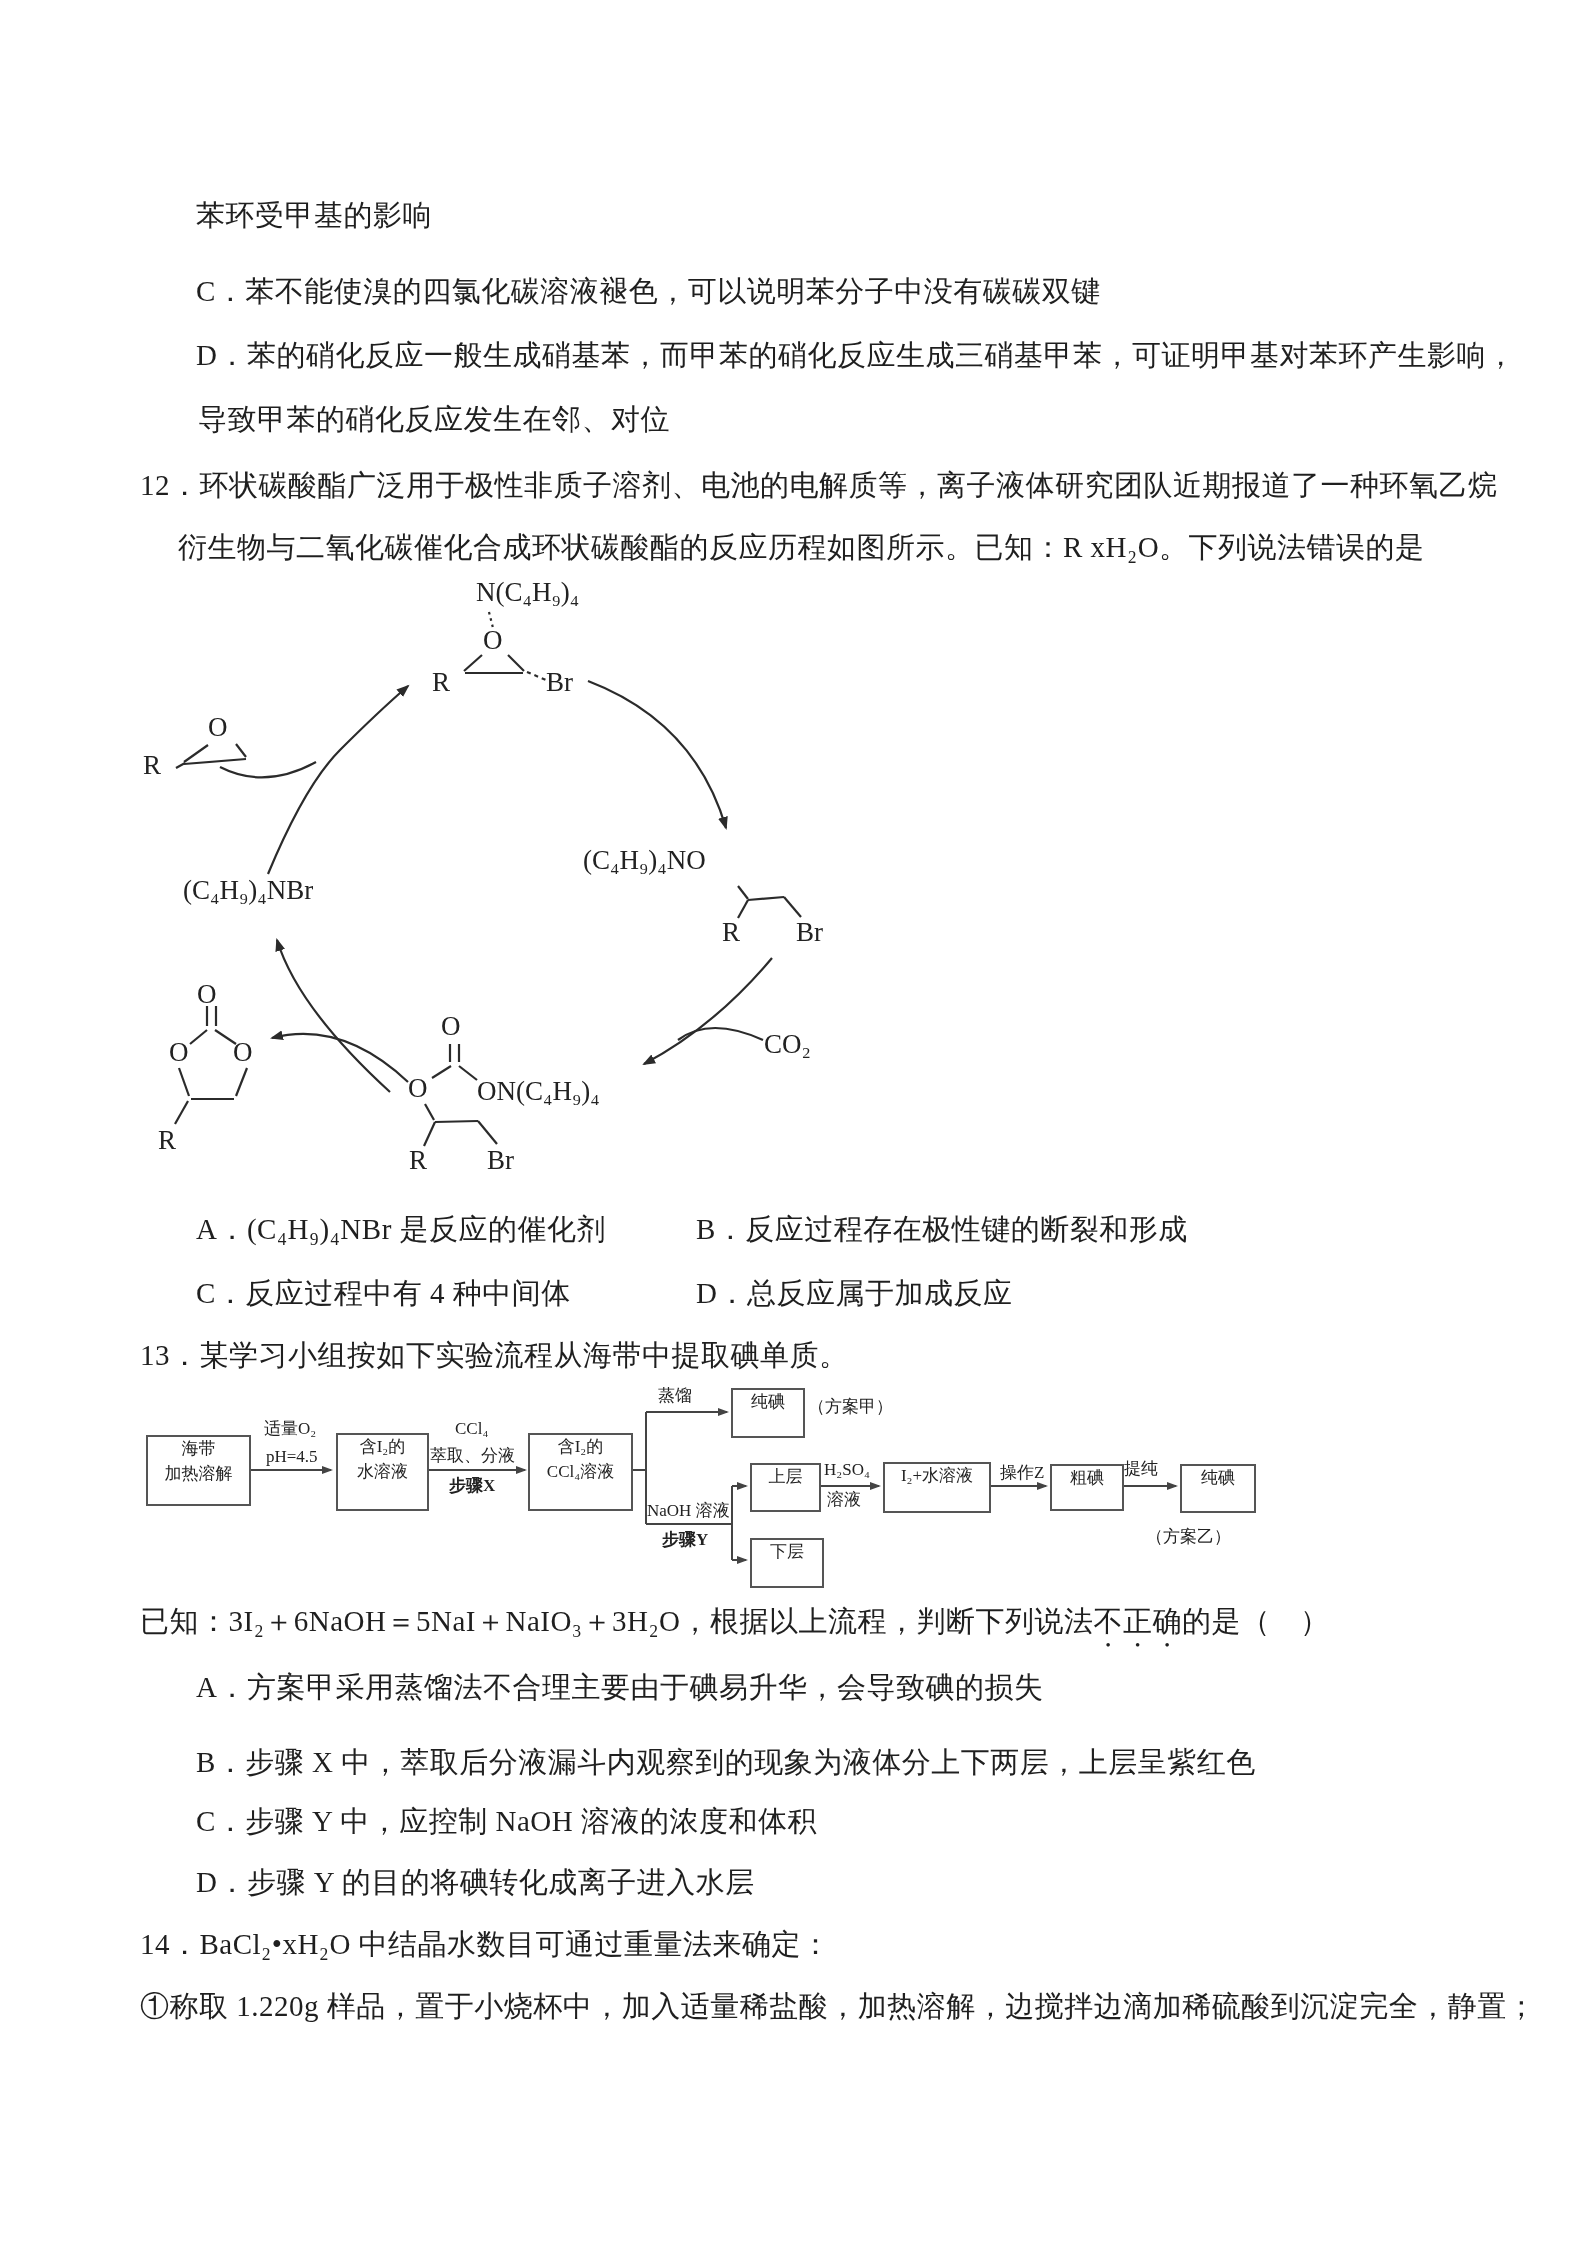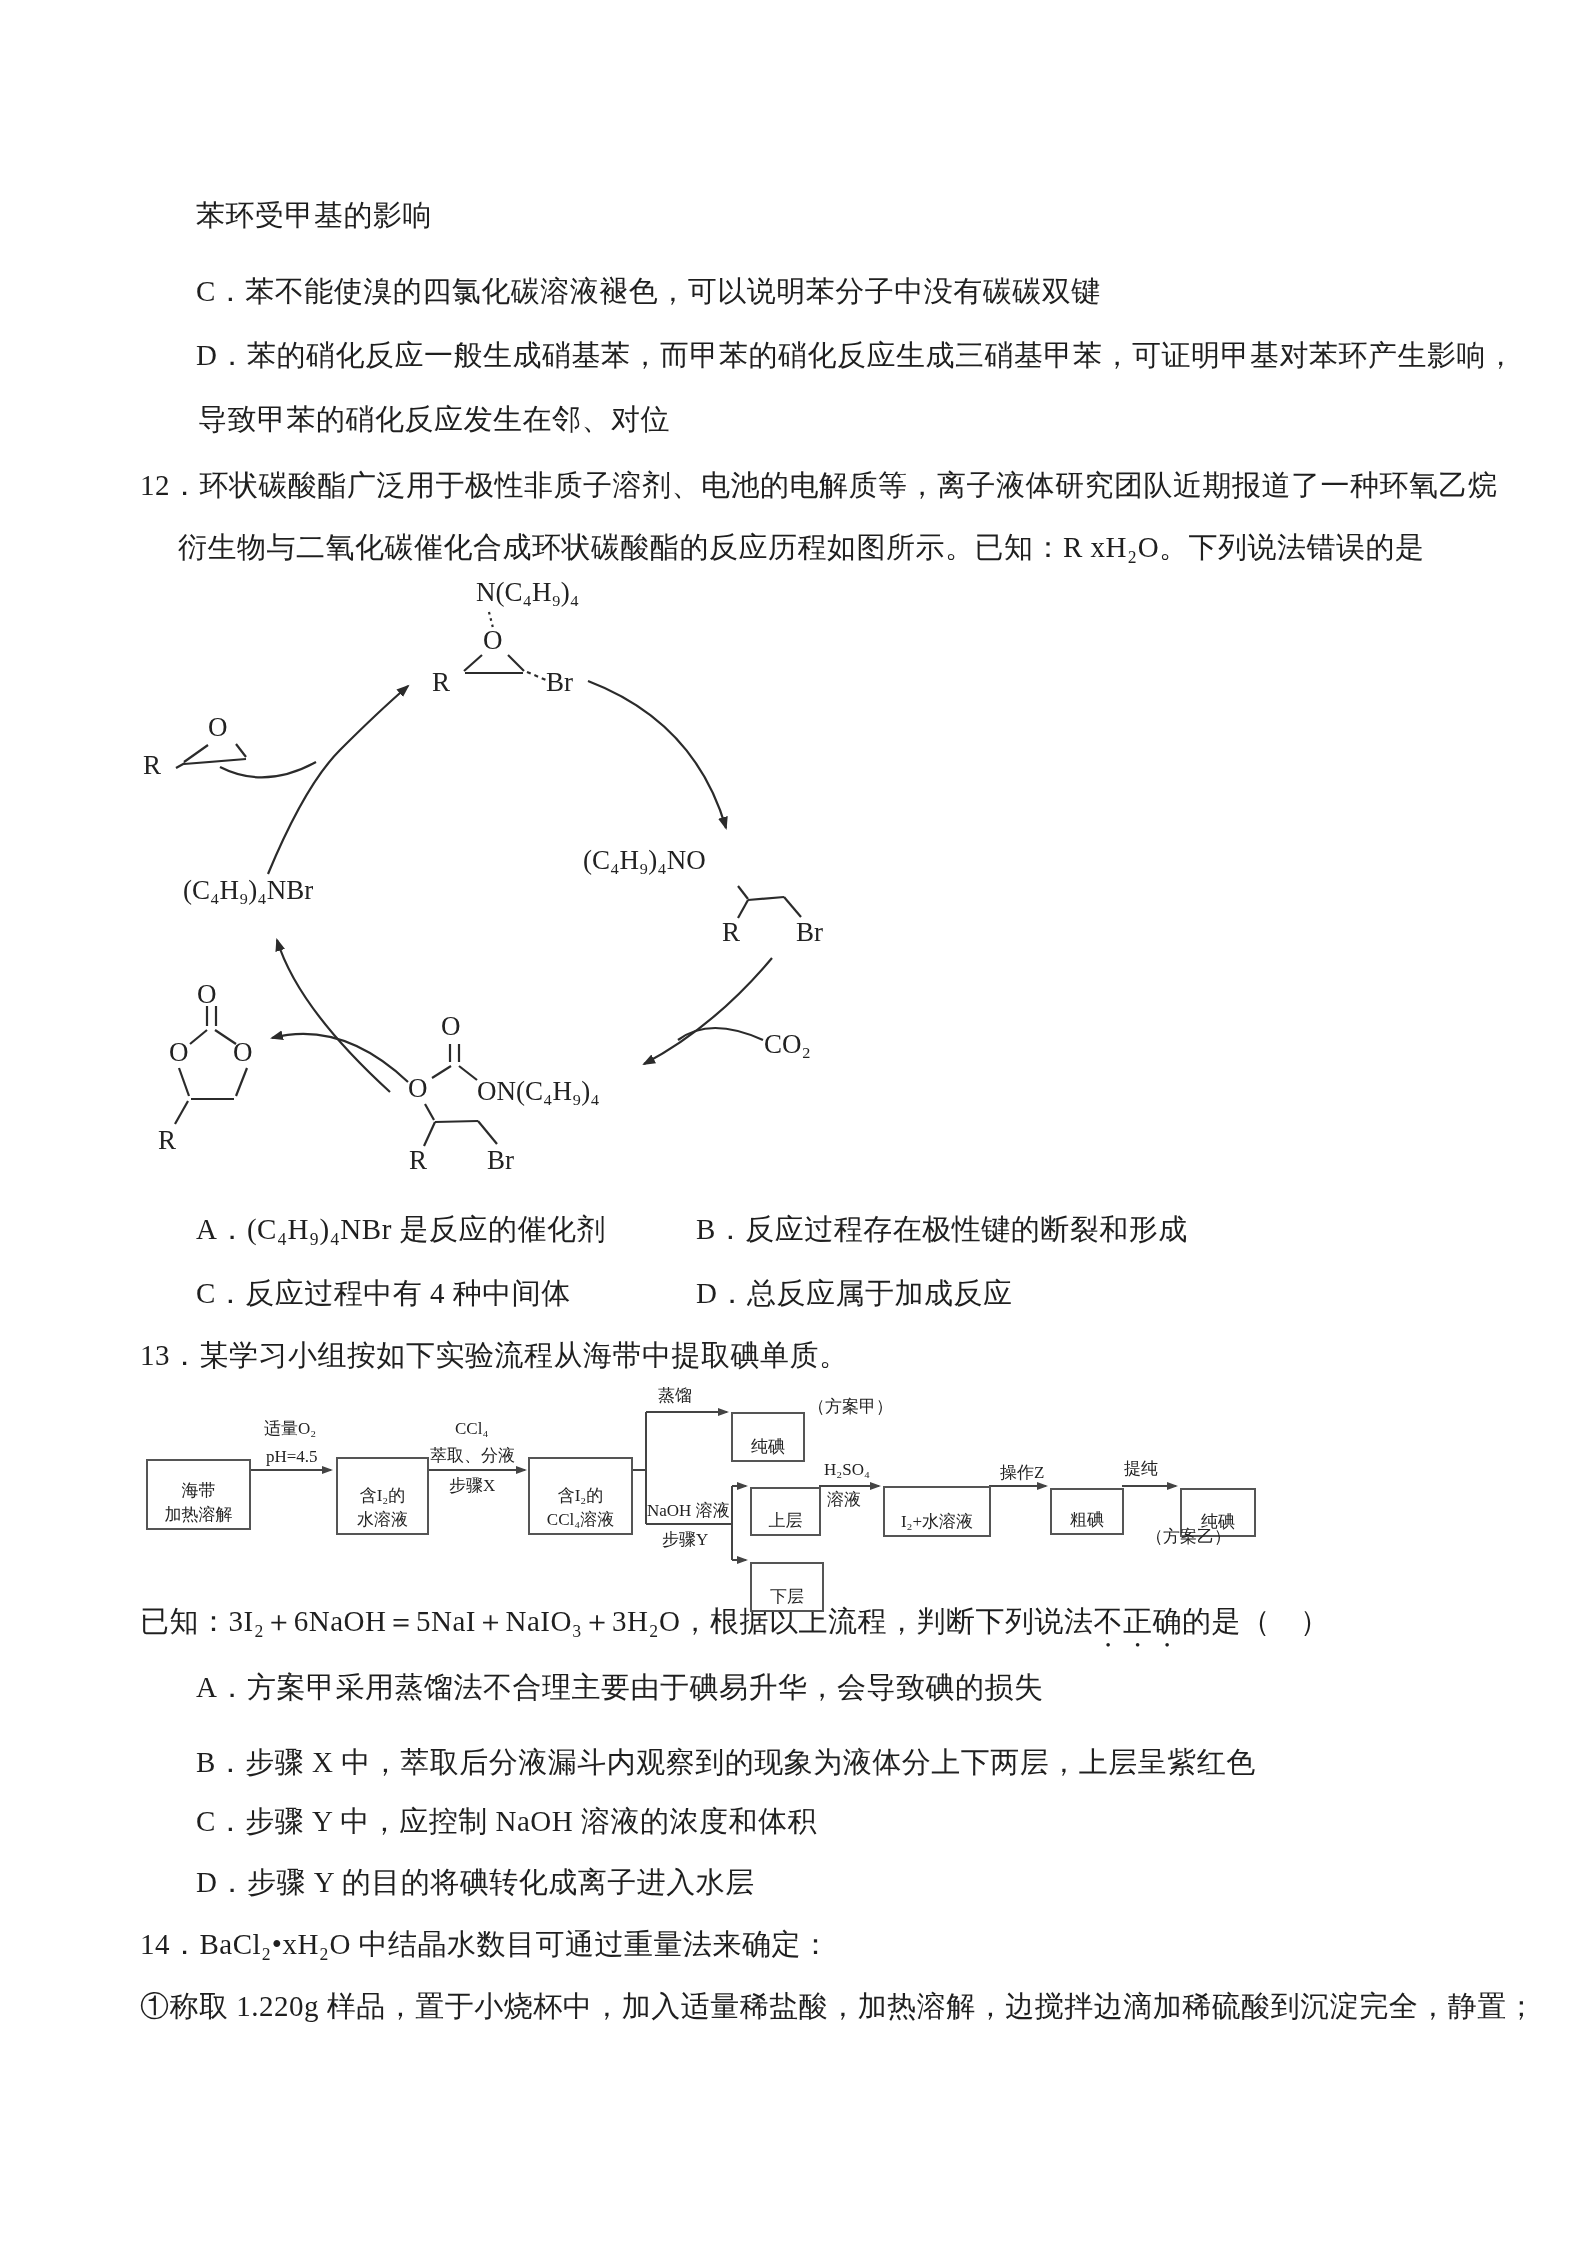--- a/index.html
+++ b/index.html
@@ -32,34 +32,33 @@
   }
   svg.layer{
     position:absolute;left:0;top:0;
     pointer-events:none;
   }
   .fbox{
     position:absolute;
     border:2px solid #555;
     background:#fff;
     display:flex;flex-direction:column;
-    align-items:center;justify-content:flex-end;
+    align-items:center;justify-content:flex-start;
     font-size:17px;color:#222;
     line-height:1.45;
     text-align:center;
     white-space:nowrap;
-    margin-top:24px;
   }
   .fl{
     position:absolute;
     font-size:17px;color:#222;
     white-space:nowrap;
     line-height:1.1;
   }
-  .fl.b{font-weight:normal;}
+  .fl.b{font-weight:bold;}
 </style>
 </head>
 <body>
 
 <div id="page">
 
   <div class="ln" style="left:196px;top:196px">苯环受甲基的影响</div>
   <div class="ln" style="left:196px;top:272px">C．苯不能使溴的四氯化碳溶液褪色，可以说明苯分子中没有碳碳双键</div>
   <div class="ln" style="left:196px;top:336px">D．苯的硝化反应一般生成硝基苯，而甲苯的硝化反应生成三硝基甲苯，可证明甲基对苯环产生影响，</div>
   <div class="ln" style="left:198px;top:400px">导致甲苯的硝化反应发生在邻、对位</div>

